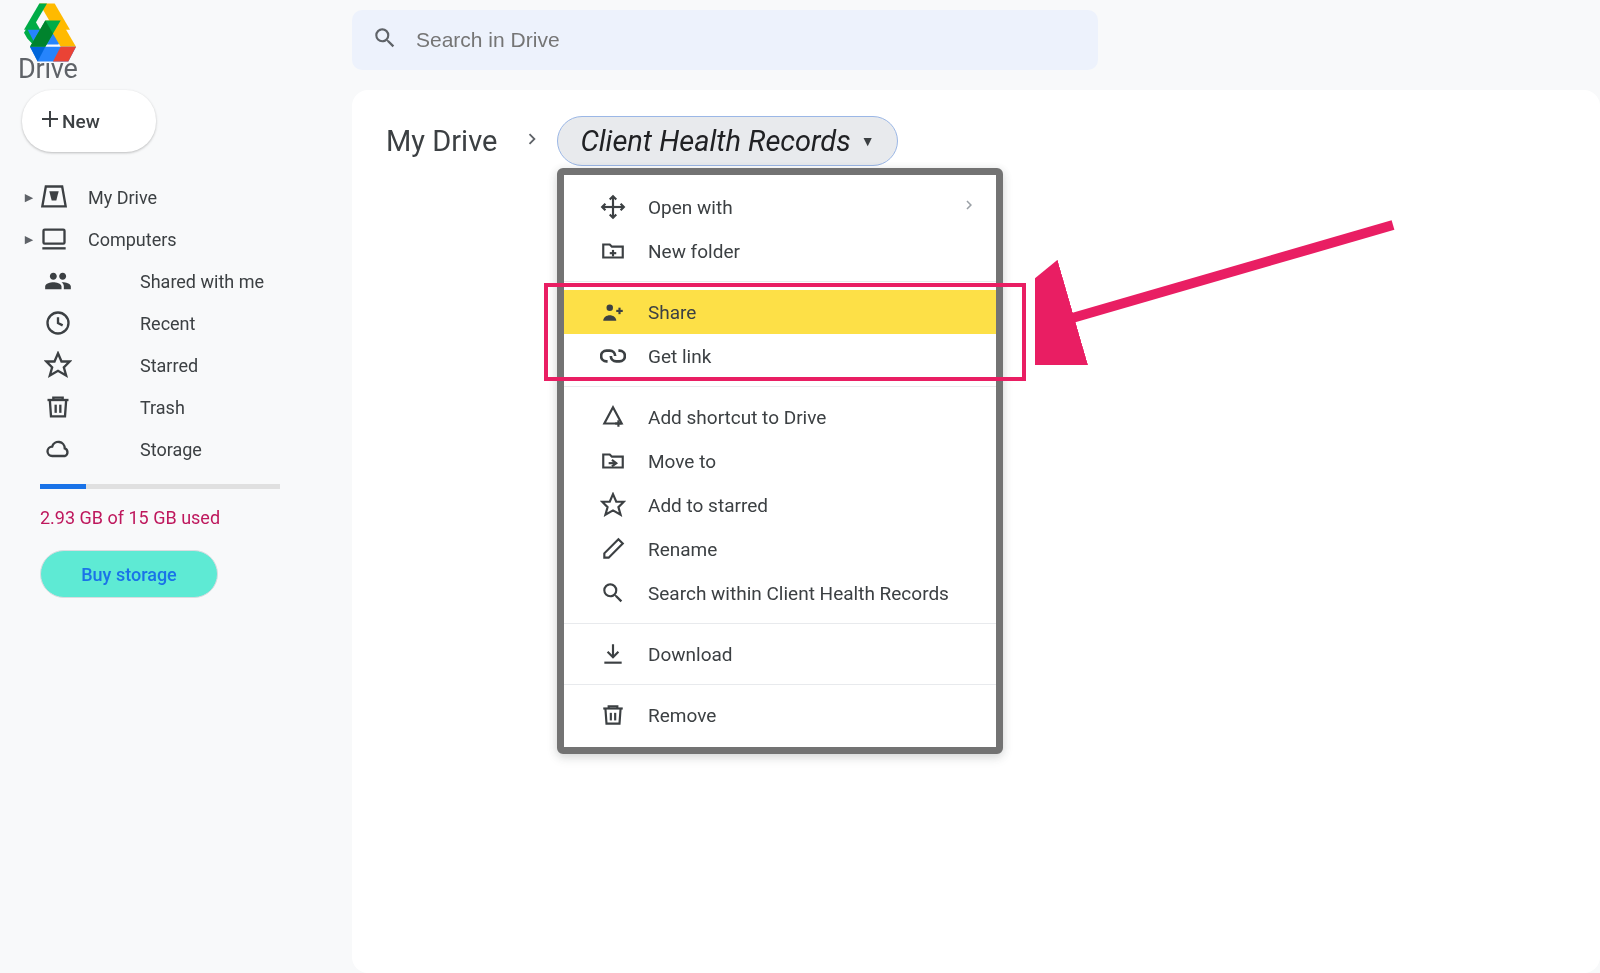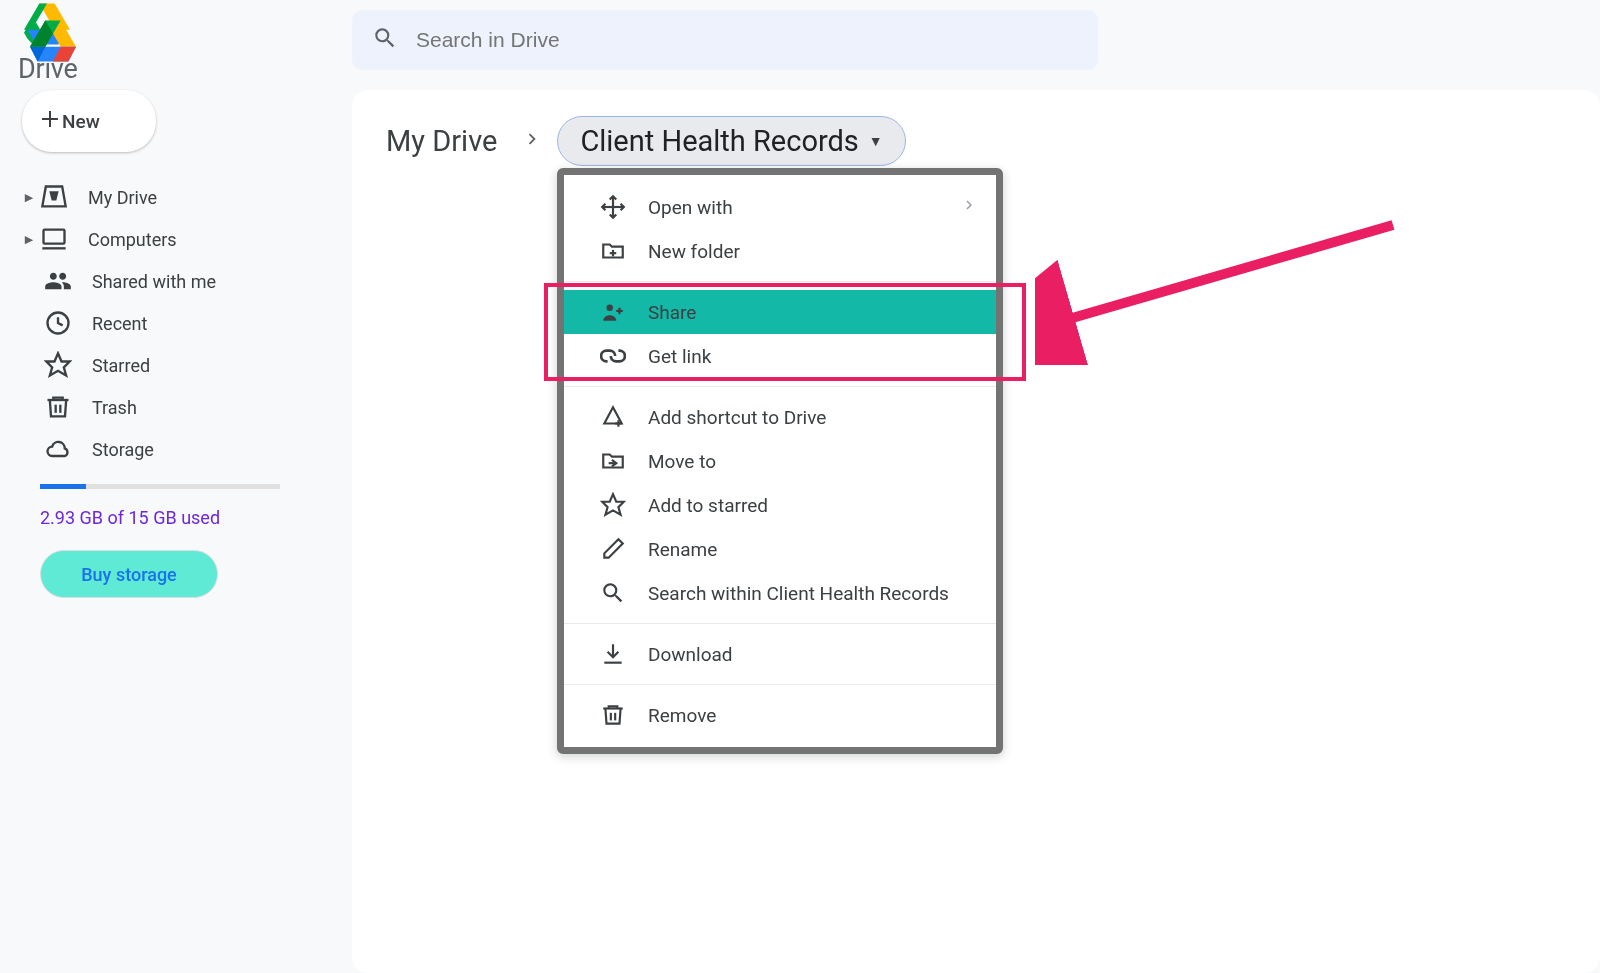--- a/index.html
+++ b/index.html
@@ -87,38 +87,38 @@
     font-size: 11px;
     color: #5f6368;
   }
   .nav-item .ico {
     width: 28px; height: 28px;
     display: inline-flex; align-items: center; justify-content: center;
     margin-right: 20px;
     margin-left: 4px;
     color: #3c4043;
   }
-  .nav-item.noarrow { padding-left: 18px; }
+  .nav-item.noarrow { padding-left: 18px; gap: 48px; }
   .storage-bar {
     margin-top: 14px;
     margin-left: 18px;
     width: 240px;
     height: 5px;
     background: #e0e0e0;
     position: relative;
   }
   .storage-bar .fill {
     position: absolute; left: 0; top: 0; height: 5px;
     width: 19%; background: #1a73e8;
   }
   .storage-text {
     margin-left: 18px;
     margin-top: 18px;
     font-size: 18px;
-    color: #6d28d9;
+    color: #be185d;
   }
   .buy-btn {
     margin-left: 18px;
     margin-top: 22px;
     border: 1px solid #dadce0;
     border-radius: 24px;
     height: 48px;
     width: 178px;
     background: #5eead4;
     color: #1a73e8;
@@ -151,20 +151,21 @@
     display: inline-flex;
     align-items: center;
     background: #e8eaed;
     border: 1px solid #9bb7e6;
     border-radius: 30px;
     height: 50px;
     padding: 0 22px;
     cursor: pointer;
     font-size: 29px;
     color: #202124;
+    font-style: italic;
   }
   .bc-current .caret { margin-left: 10px; font-size: 14px; color: #3c4043; }
 
   
   .menu {
     position: absolute;
     top: 78px;
     left: 205px;
     width: 446px;
     background: #fff;
@@ -175,21 +176,21 @@
     font-size: 19px;
     color: #3c4043;
   }
   .menu-item {
     height: 44px;
     display: flex;
     align-items: center;
     padding: 0 18px 0 36px;
     cursor: pointer;
   }
-  .menu-item:hover, .menu-item.hover { background: #14b8a6; }
+  .menu-item:hover, .menu-item.hover { background: #fde047; }
   .menu-item .mico {
     width: 26px; height: 26px; margin-right: 22px; color: #3c4043;
     display: inline-flex; align-items: center; justify-content: center;
   }
   .menu-item .chv { margin-left: auto; color: #9aa0a6; }
   .menu-sep {
     height: 1px;
     background: #e8eaed;
     margin: 8px 0;
   }

